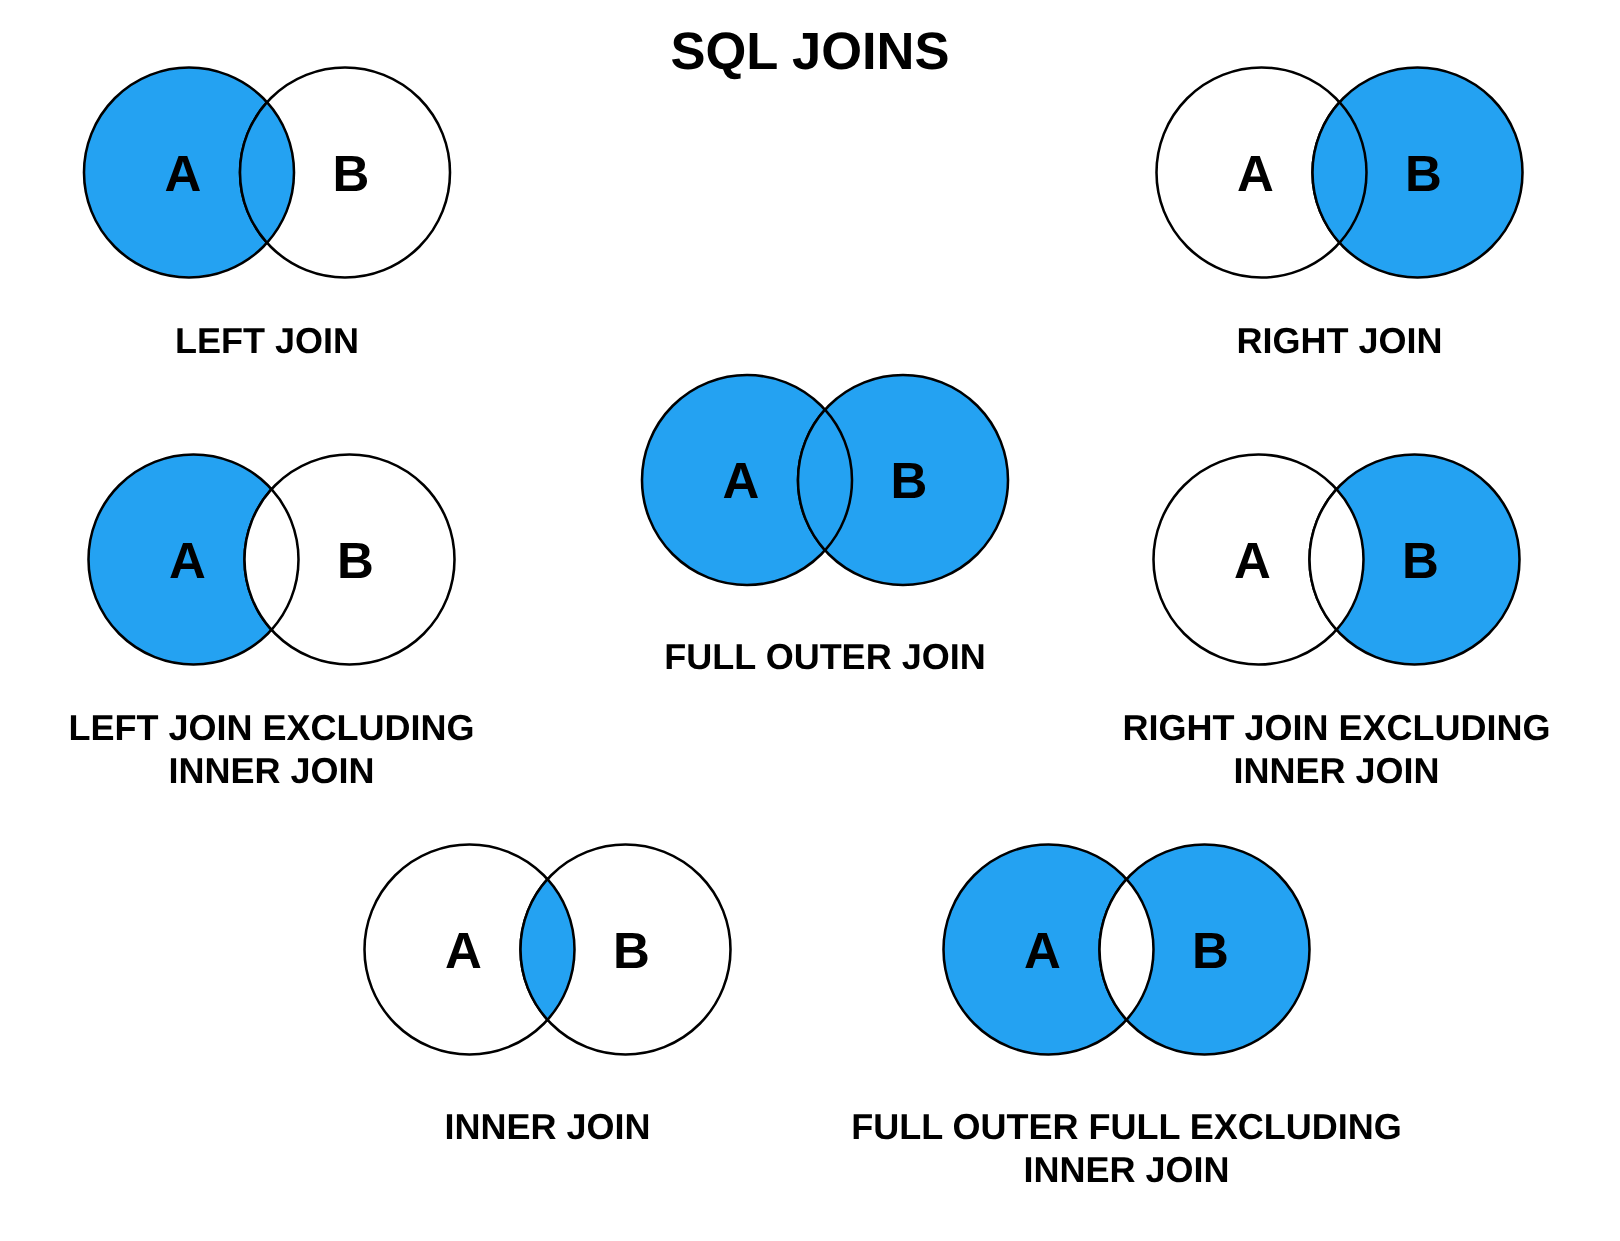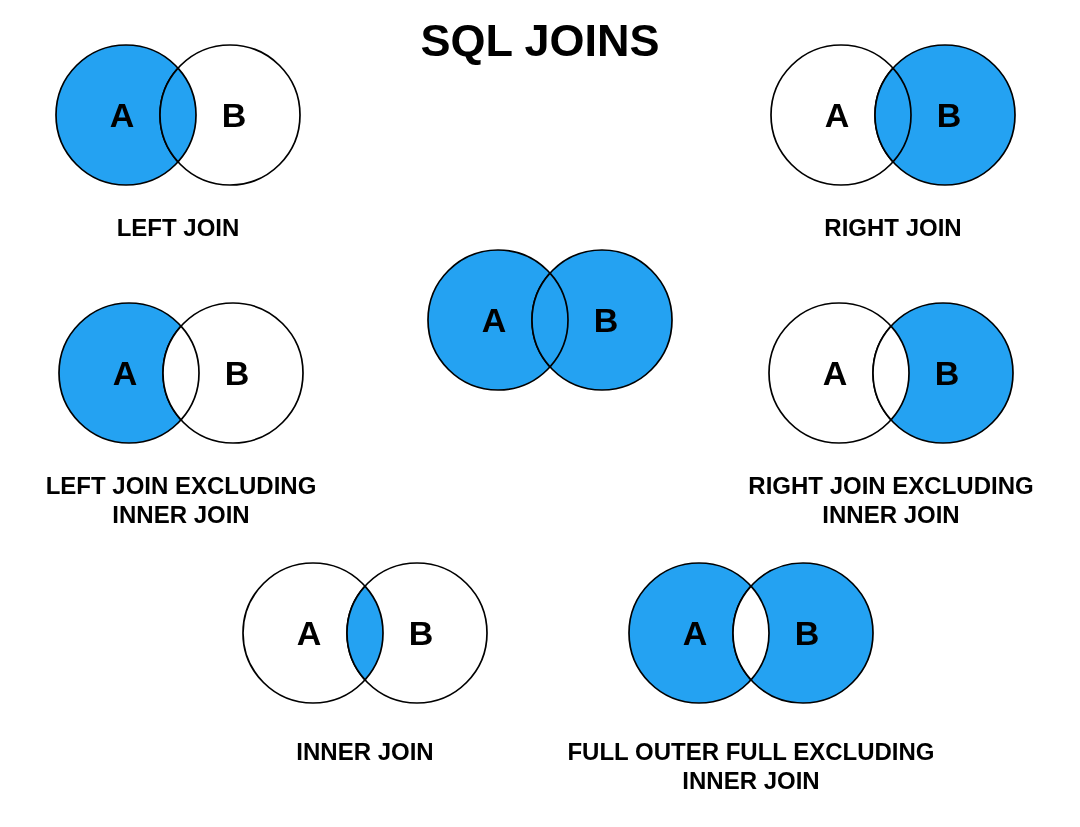--- a/index.html
+++ b/index.html
@@ -15,21 +15,21 @@
     overflow: hidden;
     font-family: "Liberation Sans", sans-serif;
     color: #000000;
   }
   .title {
     position: absolute;
     top: 16px;
     left: 0;
     width: 100%;
     text-align: center;
-    font-size: 45px;
+    font-size: 35px;
     font-weight: bold;
     line-height: 1.1;
     color: #000000;
   }
   .diagram {
     position: absolute;
     width: 400px;
     text-align: center;
   }
   .venn {
@@ -120,20 +120,24 @@
   </div>
 
   <div class="diagram d4">
     <svg class="venn" viewBox="0 0 260 160">
       <circle class="c-left" cx="78" cy="78" r="70" fill="#24A2F2"></circle>
       <circle class="c-right" cx="182" cy="78" r="70" fill="#24A2F2"></circle>
       <path class="lens" d="M 130 31.14 A 70 70 0 0 1 130 124.86 A 70 70 0 0 1 130 31.14 Z" fill="#24A2F2"></path>
       <text x="74" y="90">A</text>
       <text x="186" y="90">B</text>
     </svg>
+    <div class="caption">
+      <span class="caption-line">FULL OUTER JOIN</span>
+      <span class="caption-line"></span>
+    </div>
   </div>
 
   <div class="diagram d5">
     <svg class="venn" viewBox="0 0 260 160">
       <circle class="c-left" cx="78" cy="78" r="70" fill="#FFFFFF"></circle>
       <circle class="c-right" cx="182" cy="78" r="70" fill="#24A2F2"></circle>
       <path class="lens" d="M 130 31.14 A 70 70 0 0 1 130 124.86 A 70 70 0 0 1 130 31.14 Z" fill="#FFFFFF"></path>
       <text x="74" y="90">A</text>
       <text x="186" y="90">B</text>
     </svg>

